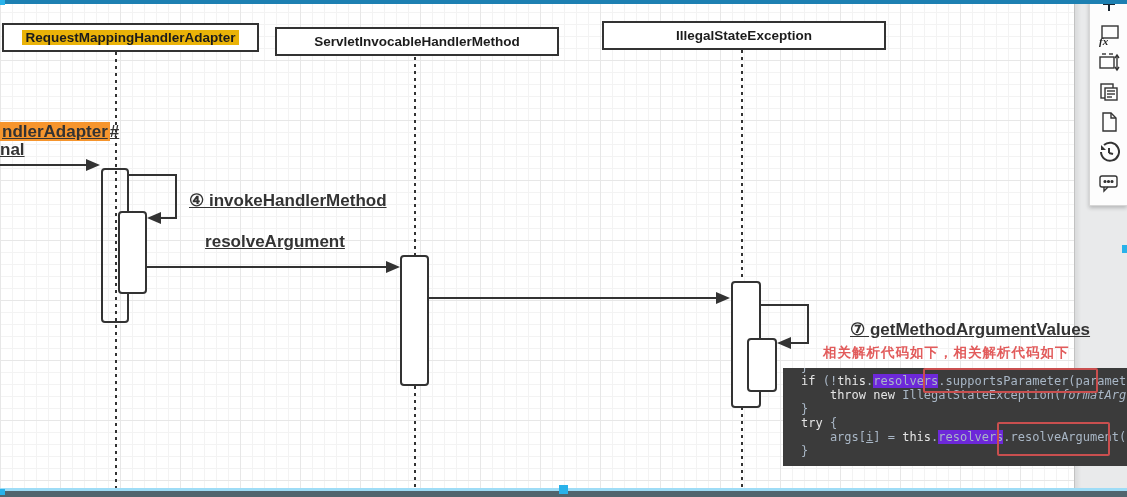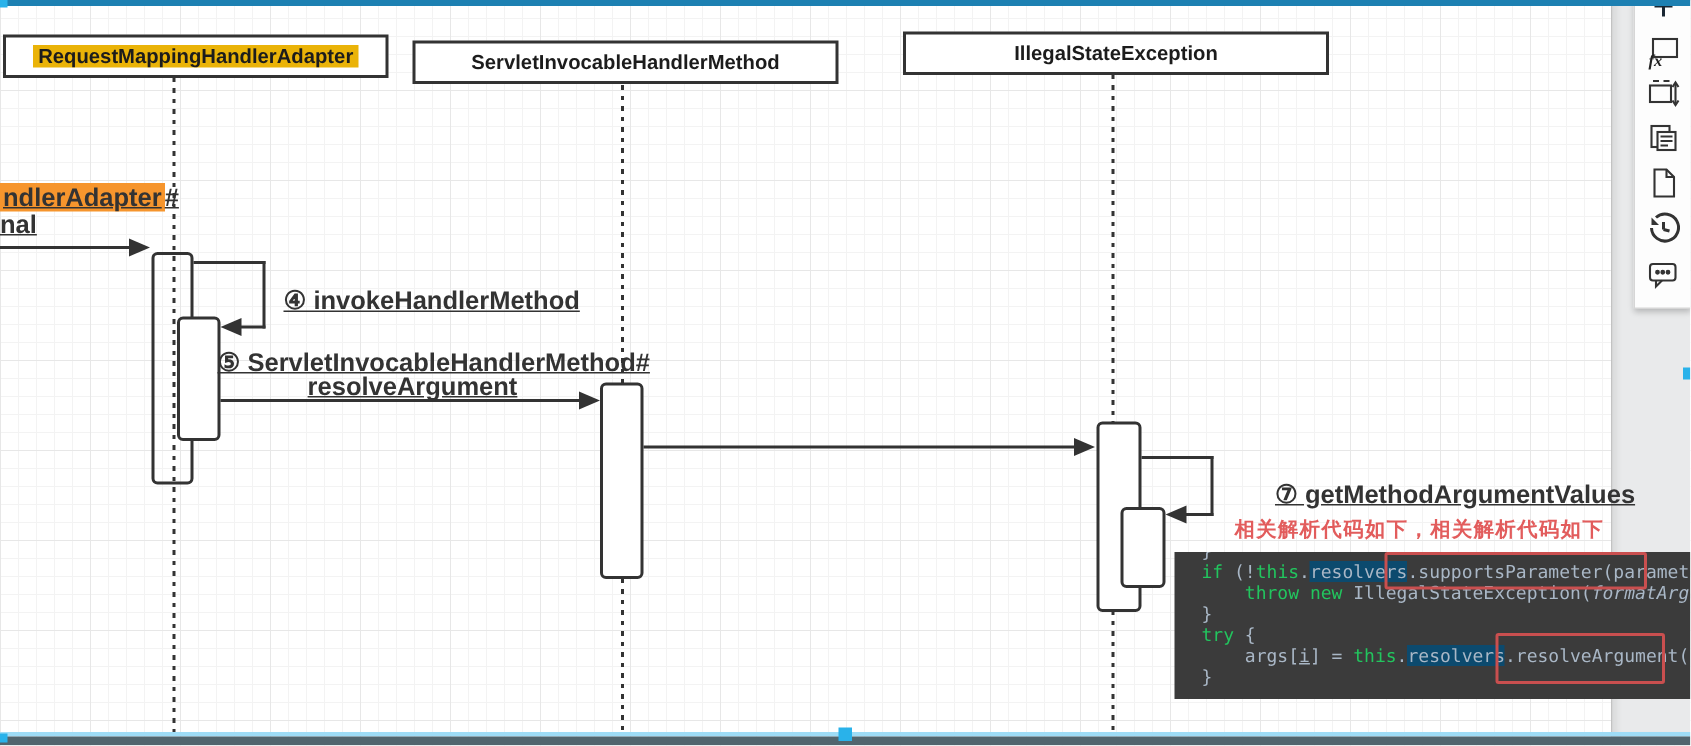--- a/index.html
+++ b/index.html
@@ -56,23 +56,23 @@
   .hl-orange { background:#f6952d; padding:0 2px; }
 
   .cn-note { font-weight:bold; font-size:13.5px; color:#e25c5c; letter-spacing:1px;
     z-index:21; white-space:nowrap; }
 
   
   .codeblock { left:783px; top:368px; width:344px; height:98px; background:#3b3b3b;
     z-index:20; overflow:hidden; }
   .codeblock pre { margin-top:-8px; padding-left:18px; font-family:"DejaVu Sans Mono",monospace;
     font-size:12px; line-height:14px; white-space:pre; }
-  .tk-k  { color:#22c55e; }
+  .tk-k  { color:#e5e5e5; }
   .tk-p  { color:#a9b7c6; }
-  .tk-hl { color:#a9b7c6; background:#0c4a6e; }
+  .tk-hl { color:#a9b7c6; background:#6d28d9; }
   .tk-it { color:#a9b7c6; font-style:italic; }
   .tk-u  { color:#a9b7c6; text-decoration:underline; }
   .redrect { border:2px solid #c94f4f; border-radius:2px; z-index:25; background:transparent; }
 </style>
 </head>
 <body>
 
 <div class="stage">
 
   <div class="abs graybg"></div>
@@ -163,21 +163,20 @@
   <div class="abs hseg" style="left:0; top:164px; width:87px;"></div>
   <div class="abs head-r" style="left:86px; top:159px;"></div>
 
   <div class="abs hseg" style="left:129px; top:174px; width:48px;"></div>
   <div class="abs vseg" style="left:175px; top:174px; height:45px;"></div>
   <div class="abs hseg" style="left:158px; top:217px; width:19px;"></div>
   <div class="abs head-l" style="left:147px; top:212px;"></div>
   <div class="abs msg" style="left:189px; top:190px;">④ invokeHandlerMethod</div>
 
   <div class="abs msg center" style="left:145px; top:234px; width:260px;">
-    <div>⑤ ServletInvocableHandlerMethod#</div>
     <div>resolveArgument</div>
   </div>
   <div class="abs hseg" style="left:147px; top:266px; width:240px;"></div>
   <div class="abs head-r" style="left:386px; top:261px;"></div>
 
   <div class="abs msg center" style="left:445px; top:260px; width:240px;">
   </div>
   <div class="abs hseg" style="left:429px; top:297px; width:288px;"></div>
   <div class="abs head-r" style="left:716px; top:292px;"></div>
 

